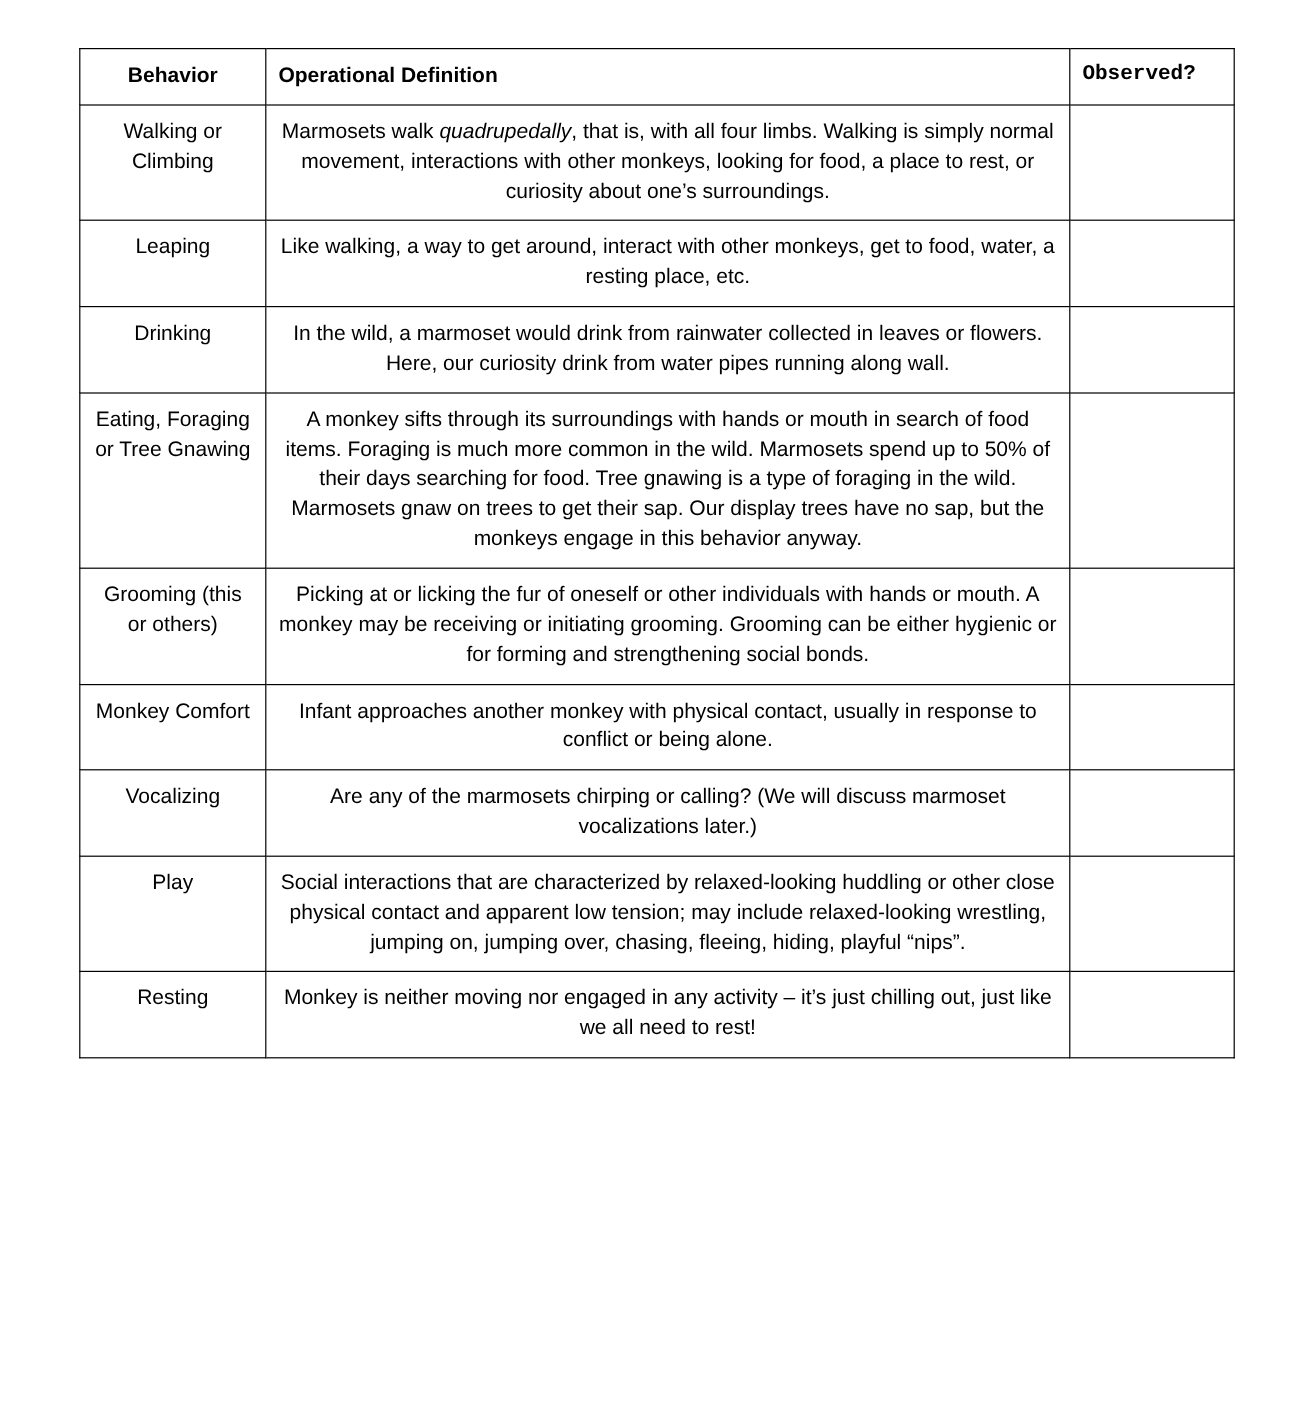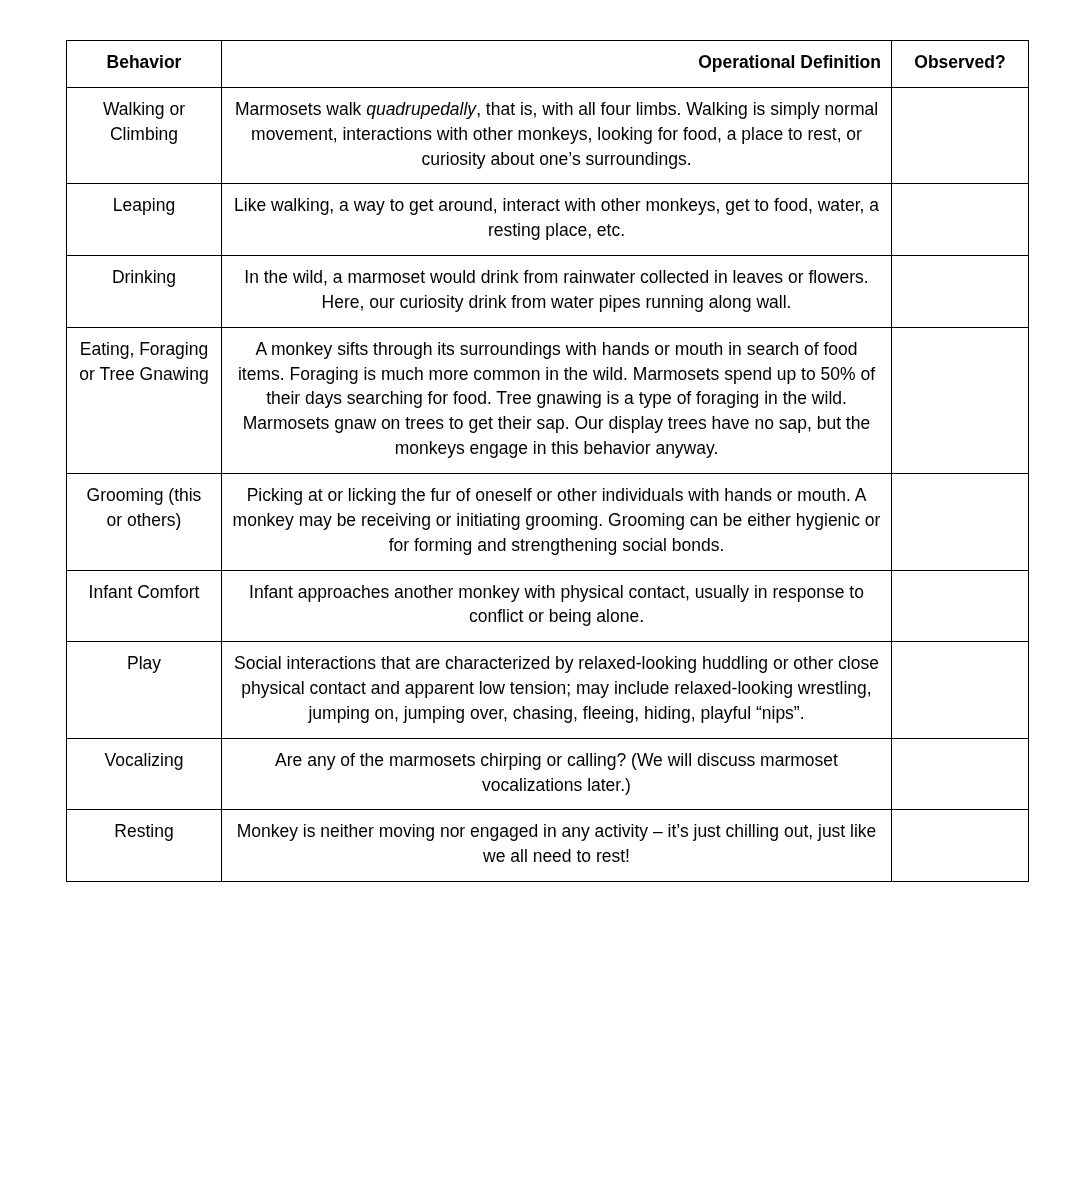--- a/index.html
+++ b/index.html
@@ -37,22 +37,22 @@
   col.col-definition { width: 670px; }
   col.col-observed { width: 137px; }
 
   thead th {
     font-weight: bold;
     font-size: 18px;
     padding-top: 11px;
     padding-bottom: 14px;
   }
   th.head-behavior { text-align: center; }
-  th.head-definition { text-align: right; padding-left: 12px; }
-  th.head-observed { text-align: center; }
+  th.head-definition { text-align: left; padding-left: 12px; }
+  th.head-observed { text-align: left; font-family: Liberation Mono, monospace; }
 
   td.behavior {
     text-align: center;
   }
   td.definition {
     text-align: center;
     padding-left: 12px;
     padding-right: 14px;
   }
   td.observed {
@@ -97,32 +97,32 @@
         <td class="behavior">Eating, Foraging or Tree Gnawing</td>
         <td class="definition">A monkey sifts through its surroundings with hands or mouth in search of food items. Foraging is much more common in the wild. Marmosets spend up to 50% of their days searching for food. Tree gnawing is a type of foraging in the wild. Marmosets gnaw on trees to get their sap. Our display trees have no sap, but the monkeys engage in this behavior anyway.</td>
         <td class="observed"></td>
       </tr>
       <tr>
         <td class="behavior">Grooming (this or others)</td>
         <td class="definition">Picking at or licking the fur of oneself or other individuals with hands or mouth. A monkey may be receiving or initiating grooming. Grooming can be either hygienic or for forming and strengthening social bonds.</td>
         <td class="observed"></td>
       </tr>
       <tr>
-        <td class="behavior">Infant Comfort</td>
+        <td class="behavior">Monkey Comfort</td>
         <td class="definition">Infant approaches another monkey with physical contact, usually in response to conflict or being alone.</td>
+        <td class="observed"></td>
+      </tr>
+      <tr>
+        <td class="behavior">Vocalizing</td>
+        <td class="definition">Are any of the marmosets chirping or calling? (We will discuss marmoset vocalizations later.)</td>
         <td class="observed"></td>
       </tr>
       <tr>
         <td class="behavior">Play</td>
         <td class="definition">Social interactions that are characterized by relaxed-looking huddling or other close physical contact and apparent low tension; may include relaxed-looking wrestling, jumping on, jumping over, chasing, fleeing, hiding, playful “nips”.</td>
-        <td class="observed"></td>
-      </tr>
-      <tr>
-        <td class="behavior">Vocalizing</td>
-        <td class="definition">Are any of the marmosets chirping or calling? (We will discuss marmoset vocalizations later.)</td>
         <td class="observed"></td>
       </tr>
       <tr>
         <td class="behavior">Resting</td>
         <td class="definition">Monkey is neither moving nor engaged in any activity – it’s just chilling out, just like we all need to rest!</td>
         <td class="observed"></td>
       </tr>
     </tbody>
   </table>
 </div>

